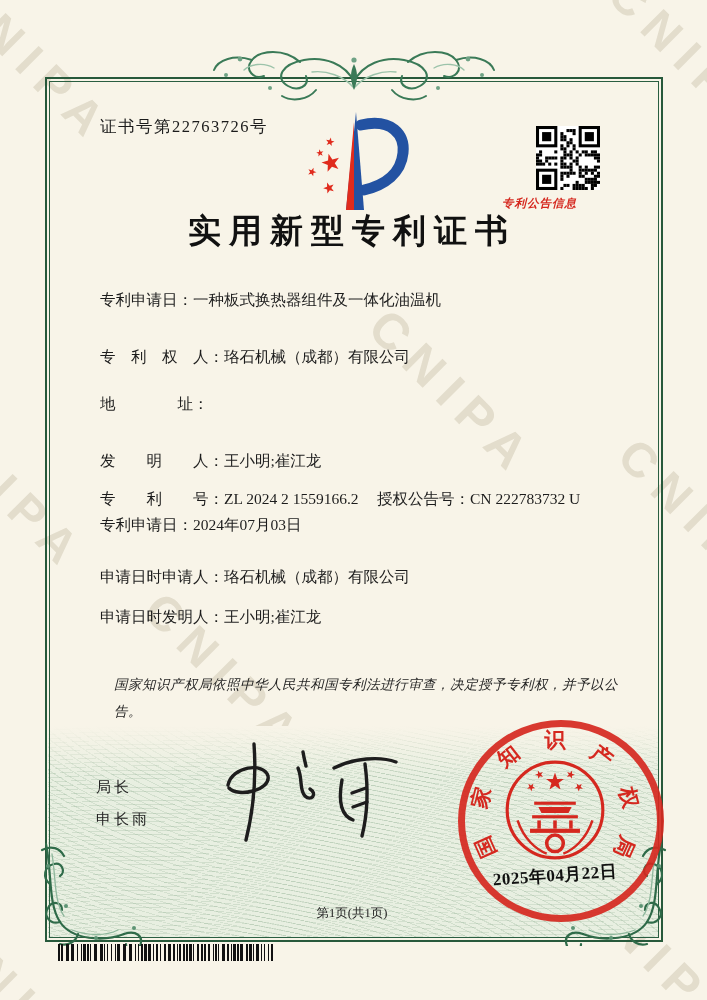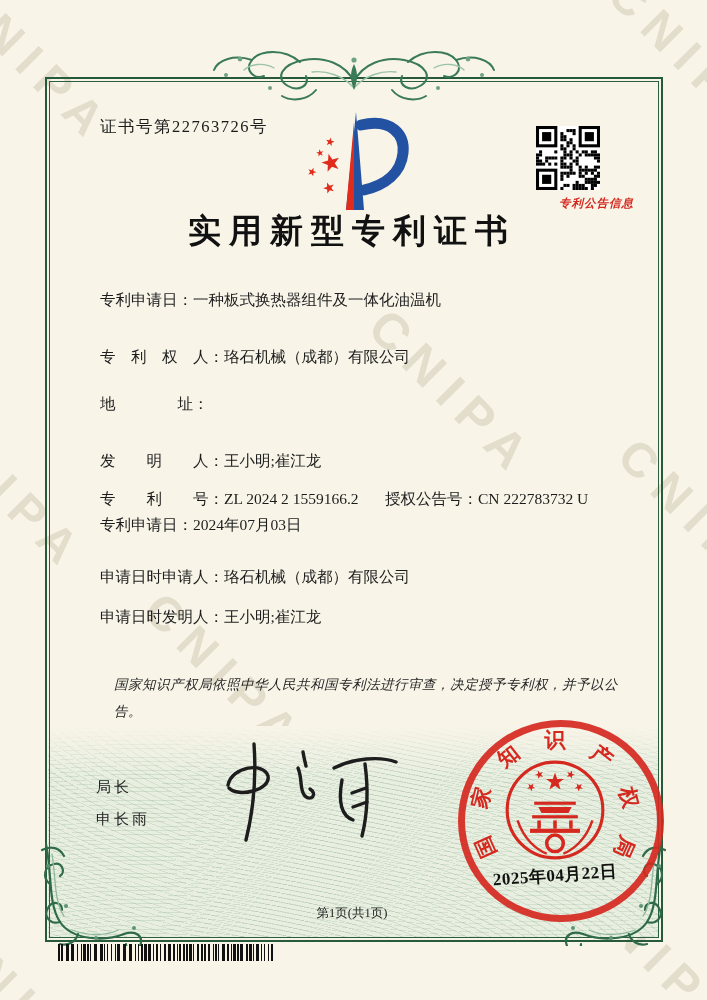--- a/index.html
+++ b/index.html
@@ -40,33 +40,33 @@
   .frame::before{content:"";position:absolute;inset:2px;border:1.6px solid #2A5E41;}
   .flourish-top{position:absolute;left:204px;top:46px;width:300px;height:64px;z-index:4;}
   .corner{position:absolute;top:842px;width:112px;height:104px;z-index:4;}
   .corner-bl{left:38px}
   .corner-br{left:557px;transform:scaleX(-1);}
   
   .cert-no{position:absolute;left:100px;top:116px;z-index:5;font-size:16.5px;letter-spacing:1.5px;color:#1b1b1b;}
   .logo{position:absolute;left:298px;top:110px;width:120px;height:102px;z-index:5;}
   .qr{position:absolute;left:536px;top:126px;width:64px;height:64px;z-index:5;background:#fff;}
   .qr-caption{
-    position:absolute;left:502px;top:196px;width:132px;z-index:5;text-align:right;
+    position:absolute;left:502px;top:196px;width:132px;z-index:5;text-align:left;
     font-size:11.5px;font-style:italic;font-weight:700;letter-spacing:1px;color:#D5281F;
   }
   .title{
     position:absolute;left:45px;top:209px;width:614px;z-index:5;text-align:center;
     font-size:33px;font-weight:700;letter-spacing:8px;color:#111;
   }
   
   .row{position:absolute;left:100px;width:530px;z-index:5;font-size:15.5px;line-height:25px;color:#1c1c1c;}
   .lbl{white-space:pre;}
   .val{white-space:pre;}
   .val-block{display:inline-block;vertical-align:top;max-width:415px;}
-  .col2{position:absolute;left:277px;top:0;white-space:nowrap;margin-left:8px;}
+  .col2{position:absolute;left:277px;top:0;white-space:nowrap;}
   .r1{top:287px}.r2{top:344px}.r3{top:391px}.r4{top:448px}
   .r5{top:486px}.r6{top:512px}.r7{top:564px}.r8{top:604px}
   
   .notice{
     position:absolute;left:74px;top:671px;width:562px;z-index:5;
     font-size:13.5px;font-style:italic;line-height:27px;letter-spacing:.5px;color:#1f1f1f;
   }
   .notice-l1{padding-left:40px;}
   
   .officer{position:absolute;left:96px;z-index:6;font-family:"Liberation Sans","DejaVu Sans",sans-serif;

